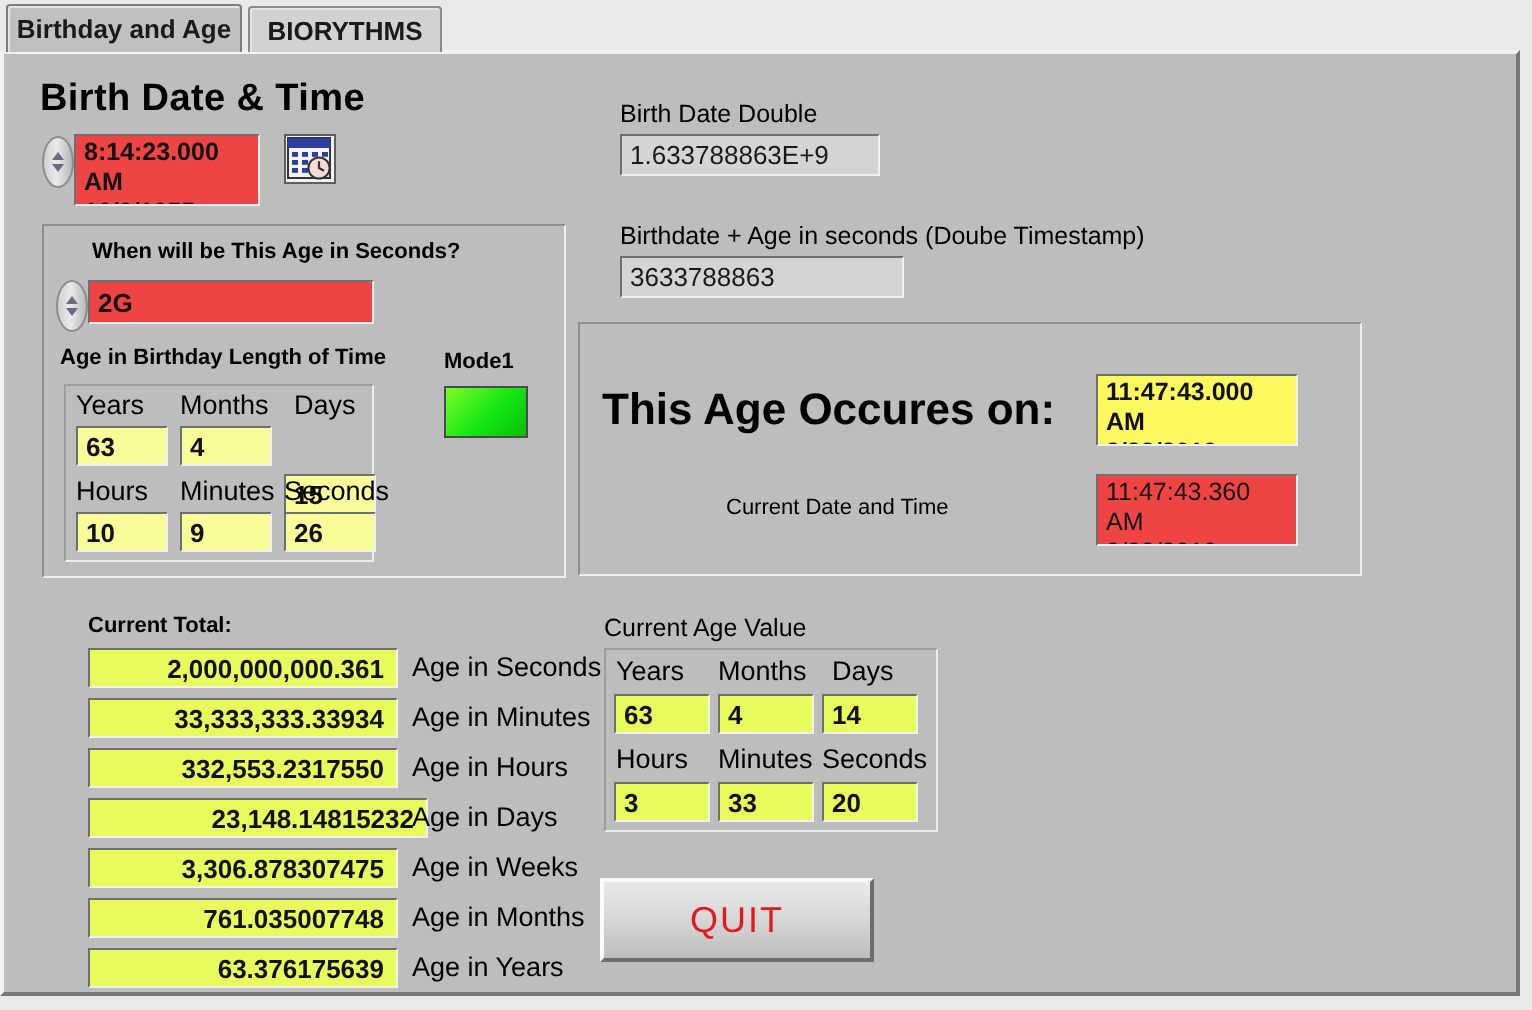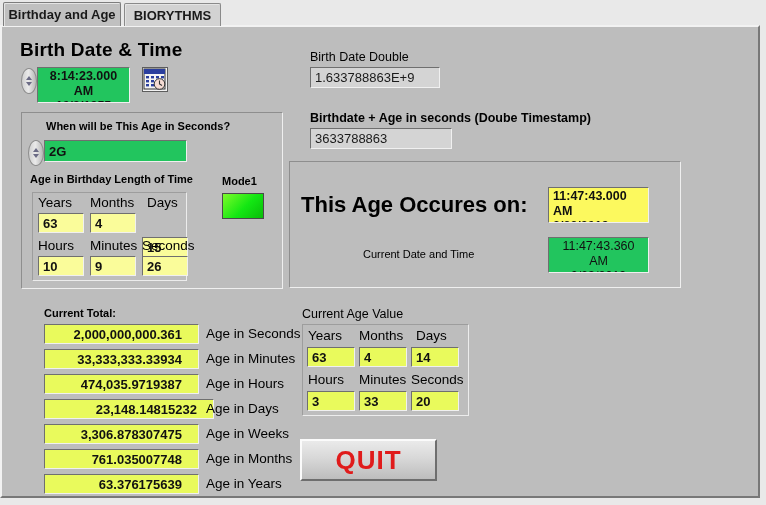--- a/index.html
+++ b/index.html
@@ -84,28 +84,28 @@
     box-sizing:border-box;
     border-top:1px solid #6f6f6f;
     border-left:1px solid #6f6f6f;
     border-right:1px solid #f0f0f0;
     border-bottom:1px solid #f0f0f0;
     display:flex;align-items:center;
     font-size:13px;color:#111;
     padding:0 4px;
     overflow:hidden;
   }
-  .cyan{background:#22c55e;text-align:center;}
+  .cyan{background:#ef4444;}
   .yellow{background:#fafc9a;}
   .limey{background:#e9fa5c;}
   .gray{background:#d4d4d4;color:#1a1a1a;}
   .brightyellow{background:#fcf95e;}
 
   .bold{font-weight:bold;}
-  .right{justify-content:flex-end;padding-right:16px;}
+  .right{justify-content:flex-end;padding-right:6px;}
 
   .twoline{
     display:block;
     line-height:15px;
     padding:1px 4px 0 4px;
     font-size:12.5px;
   }
   .twoline span{display:block;}
 
   
@@ -148,21 +148,21 @@
   
   #quit-button{
     position:absolute;
     background:linear-gradient(to bottom,#eaeaea,#d8d8d8 45%,#bdbdbd);
     border-top:2px solid #fbfbfb;
     border-left:2px solid #fbfbfb;
     border-right:2px solid #6e6e6e;
     border-bottom:2px solid #6e6e6e;
     box-sizing:border-box;
     display:flex;align-items:center;justify-content:center;
-    color:#e01b1b;font-size:26px;font-weight:bold;letter-spacing:1px;
+    color:#e01b1b;font-size:18px;font-weight:normal;letter-spacing:1px;
     cursor:pointer;
   }
 </style>
 </head>
 <body>
 
 <div id="tabstrip">
   <div id="tab0" class="tab active">Birthday and Age</div>
   <div id="tab1" class="tab inactive">BIORYTHMS</div>
 </div>
@@ -197,21 +197,21 @@
           <rect x="8" y="16" width="3" height="2.4"></rect>
       </g>
       <circle cx="16.5" cy="16" r="5.3" fill="#f6dcd4" stroke="#333" stroke-width="1"></circle>
       <path d="M16.5 12.6 L16.5 16 L19 17.4" stroke="#333" stroke-width="1.1" fill="none"></path>
     </svg>
   </div>
 
   <div class="lbl small" style="left:308px;top:23px;">Birth Date Double</div>
   <div class="fld gray" style="left:308px;top:40px;width:130px;height:21px;">1.633788863E+9</div>
 
-  <div class="lbl small" style="left:308px;top:84px;font-weight:bold;">Birthdate +  Age in seconds (Doube Timestamp)</div>
+  <div class="lbl small" style="left:308px;top:84px;">Birthdate +  Age in seconds (Doube Timestamp)</div>
   <div class="fld gray" style="left:308px;top:101px;width:142px;height:21px;">3633788863</div>
 
   <div class="groupbox" style="left:19px;top:85px;width:262px;height:177px;"></div>
 
   <div class="lbl grp-title" style="left:44px;top:93px;">When will be This Age in Seconds?</div>
 
   <div class="spinner" style="left:26px;top:113px;">
     <i class="up"></i>
       <i class="dn"></i>
   </div>
@@ -256,21 +256,21 @@
     <span>2/23/2019</span>
   </div>
 
   <div class="lbl grp-title" style="left:42px;top:280px;">Current Total:</div>
 
   <div id="current-total-rows">
       <div class="fld limey bold right" style="left: 42px; top: 297px; width: 155px; height: 20px;">2,000,000,000.361</div>
       <div class="lbl med" style="left: 204px; top: 299px;">Age in Seconds</div>
       <div class="fld limey bold right" style="left: 42px; top: 322px; width: 155px; height: 20px;">33,333,333.33934</div>
       <div class="lbl med" style="left: 204px; top: 324px;">Age in Minutes</div>
-      <div class="fld limey bold right" style="left: 42px; top: 347px; width: 155px; height: 20px;">474,035.9719387</div>
+      <div class="fld limey bold right" style="left: 42px; top: 347px; width: 155px; height: 20px;">332,553.2317550</div>
       <div class="lbl med" style="left: 204px; top: 349px;">Age in Hours</div>
       <div class="fld limey bold right" style="left: 42px; top: 372px; width: 170px; height: 20px;">23,148.14815232</div>
       <div class="lbl med" style="left: 204px; top: 374px;">Age in Days</div>
       <div class="fld limey bold right" style="left: 42px; top: 397px; width: 155px; height: 20px;">3,306.878307475</div>
       <div class="lbl med" style="left: 204px; top: 399px;">Age in Weeks</div>
       <div class="fld limey bold right" style="left: 42px; top: 422px; width: 155px; height: 20px;">761.035007748</div>
       <div class="lbl med" style="left: 204px; top: 424px;">Age in Months</div>
       <div class="fld limey bold right" style="left: 42px; top: 447px; width: 155px; height: 20px;">63.376175639</div>
       <div class="lbl med" style="left: 204px; top: 449px;">Age in Years</div>
     </div>

